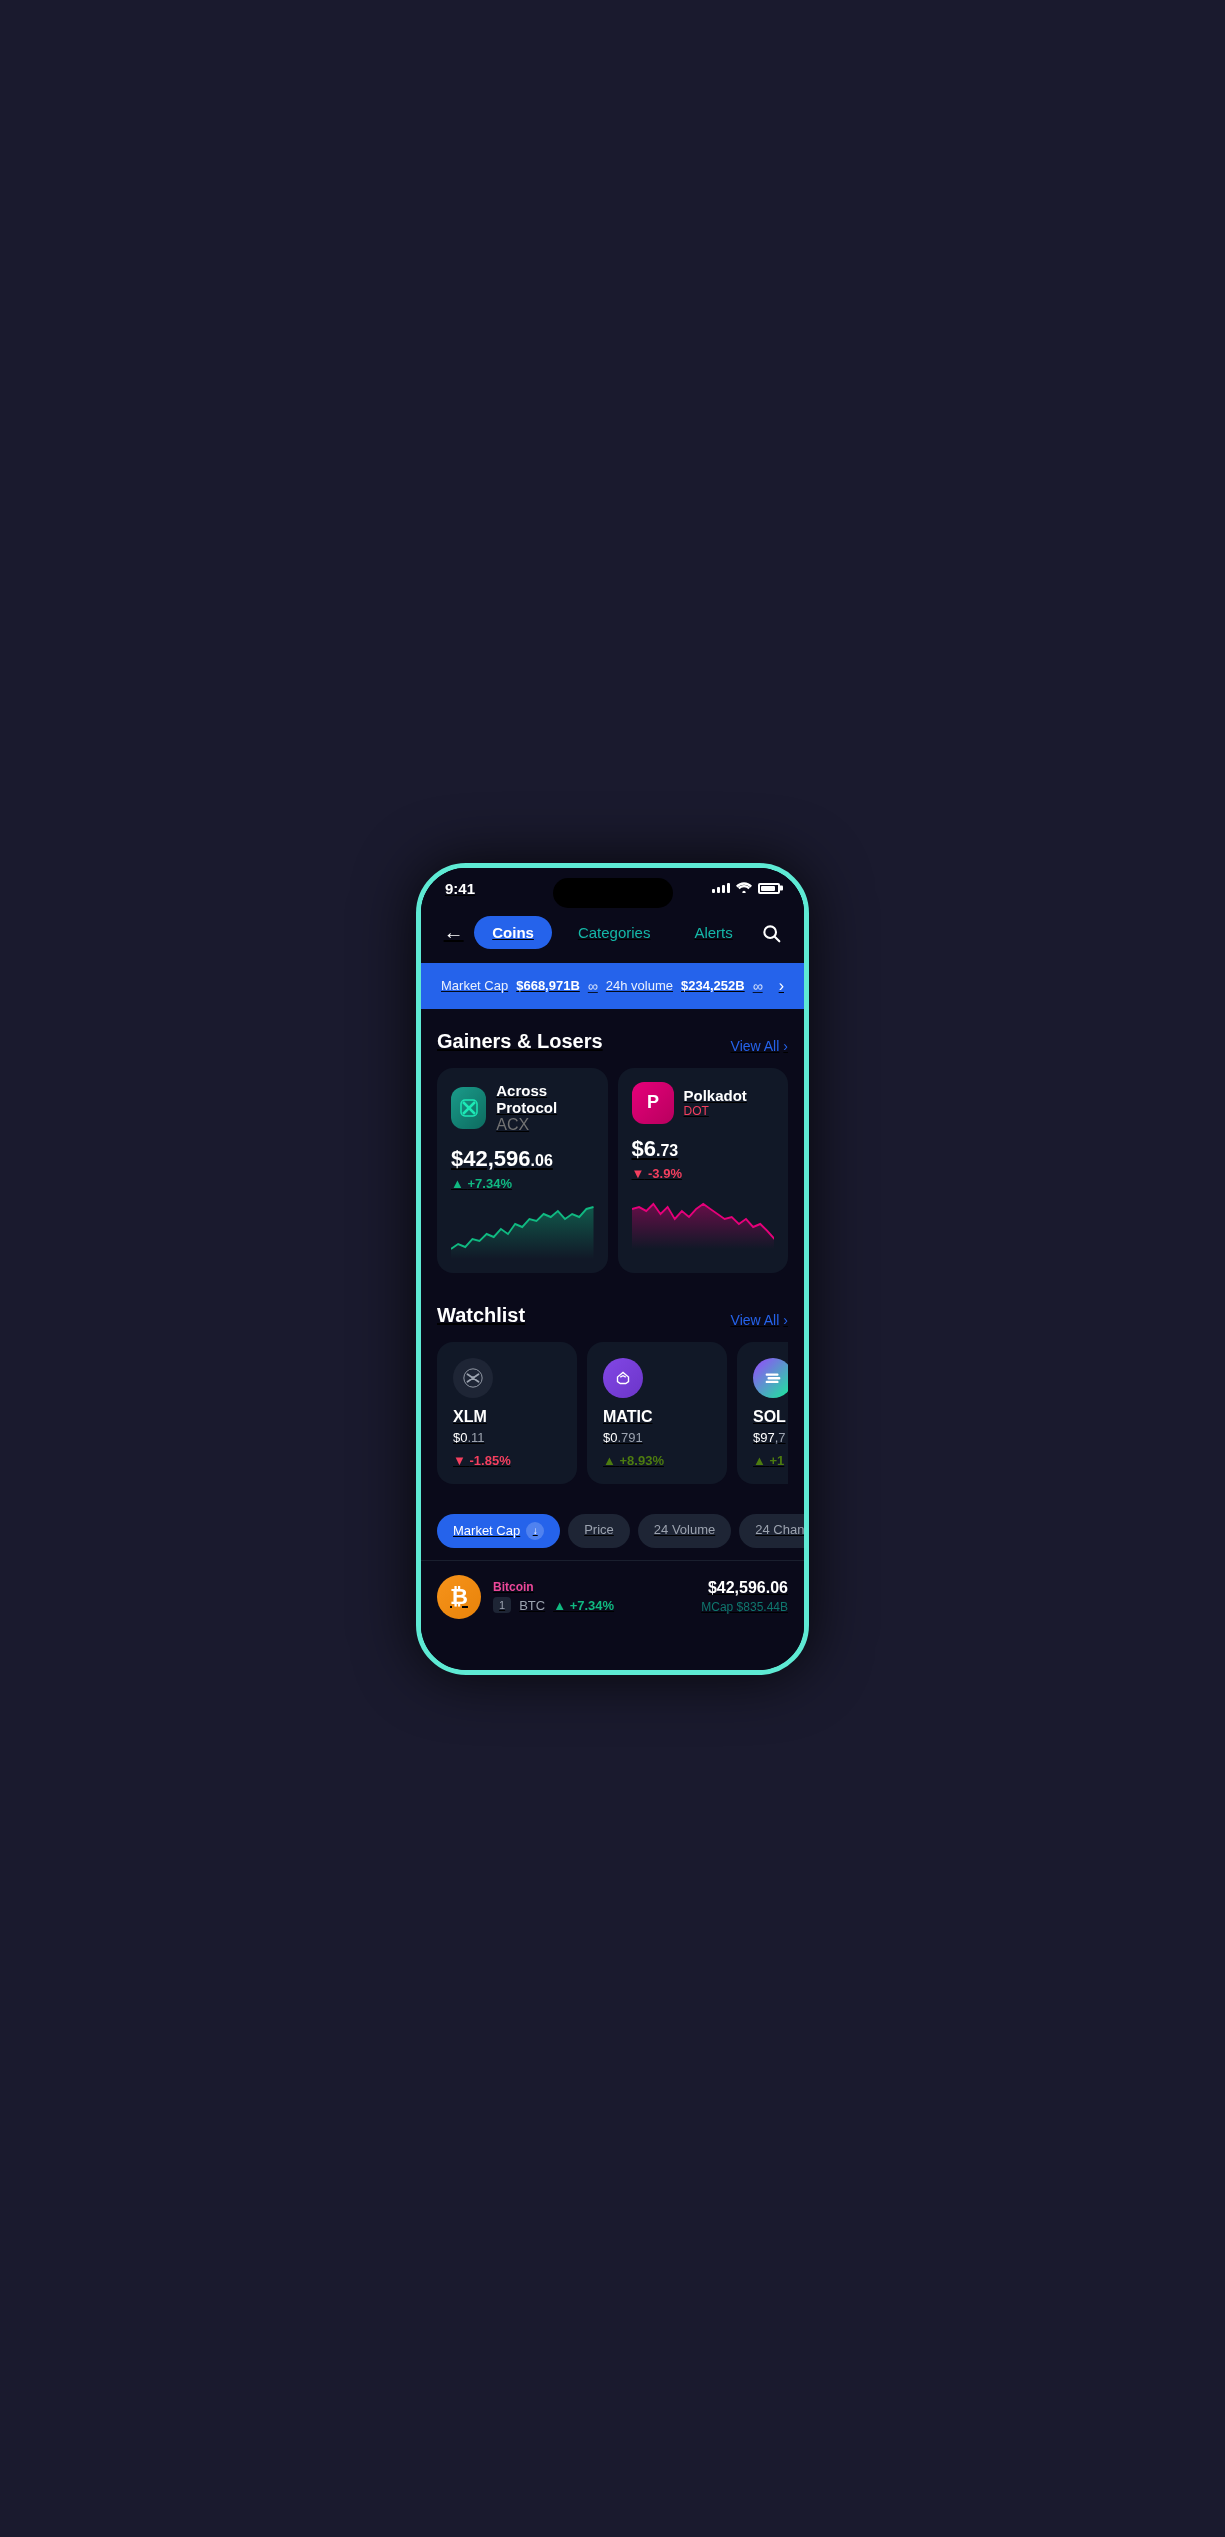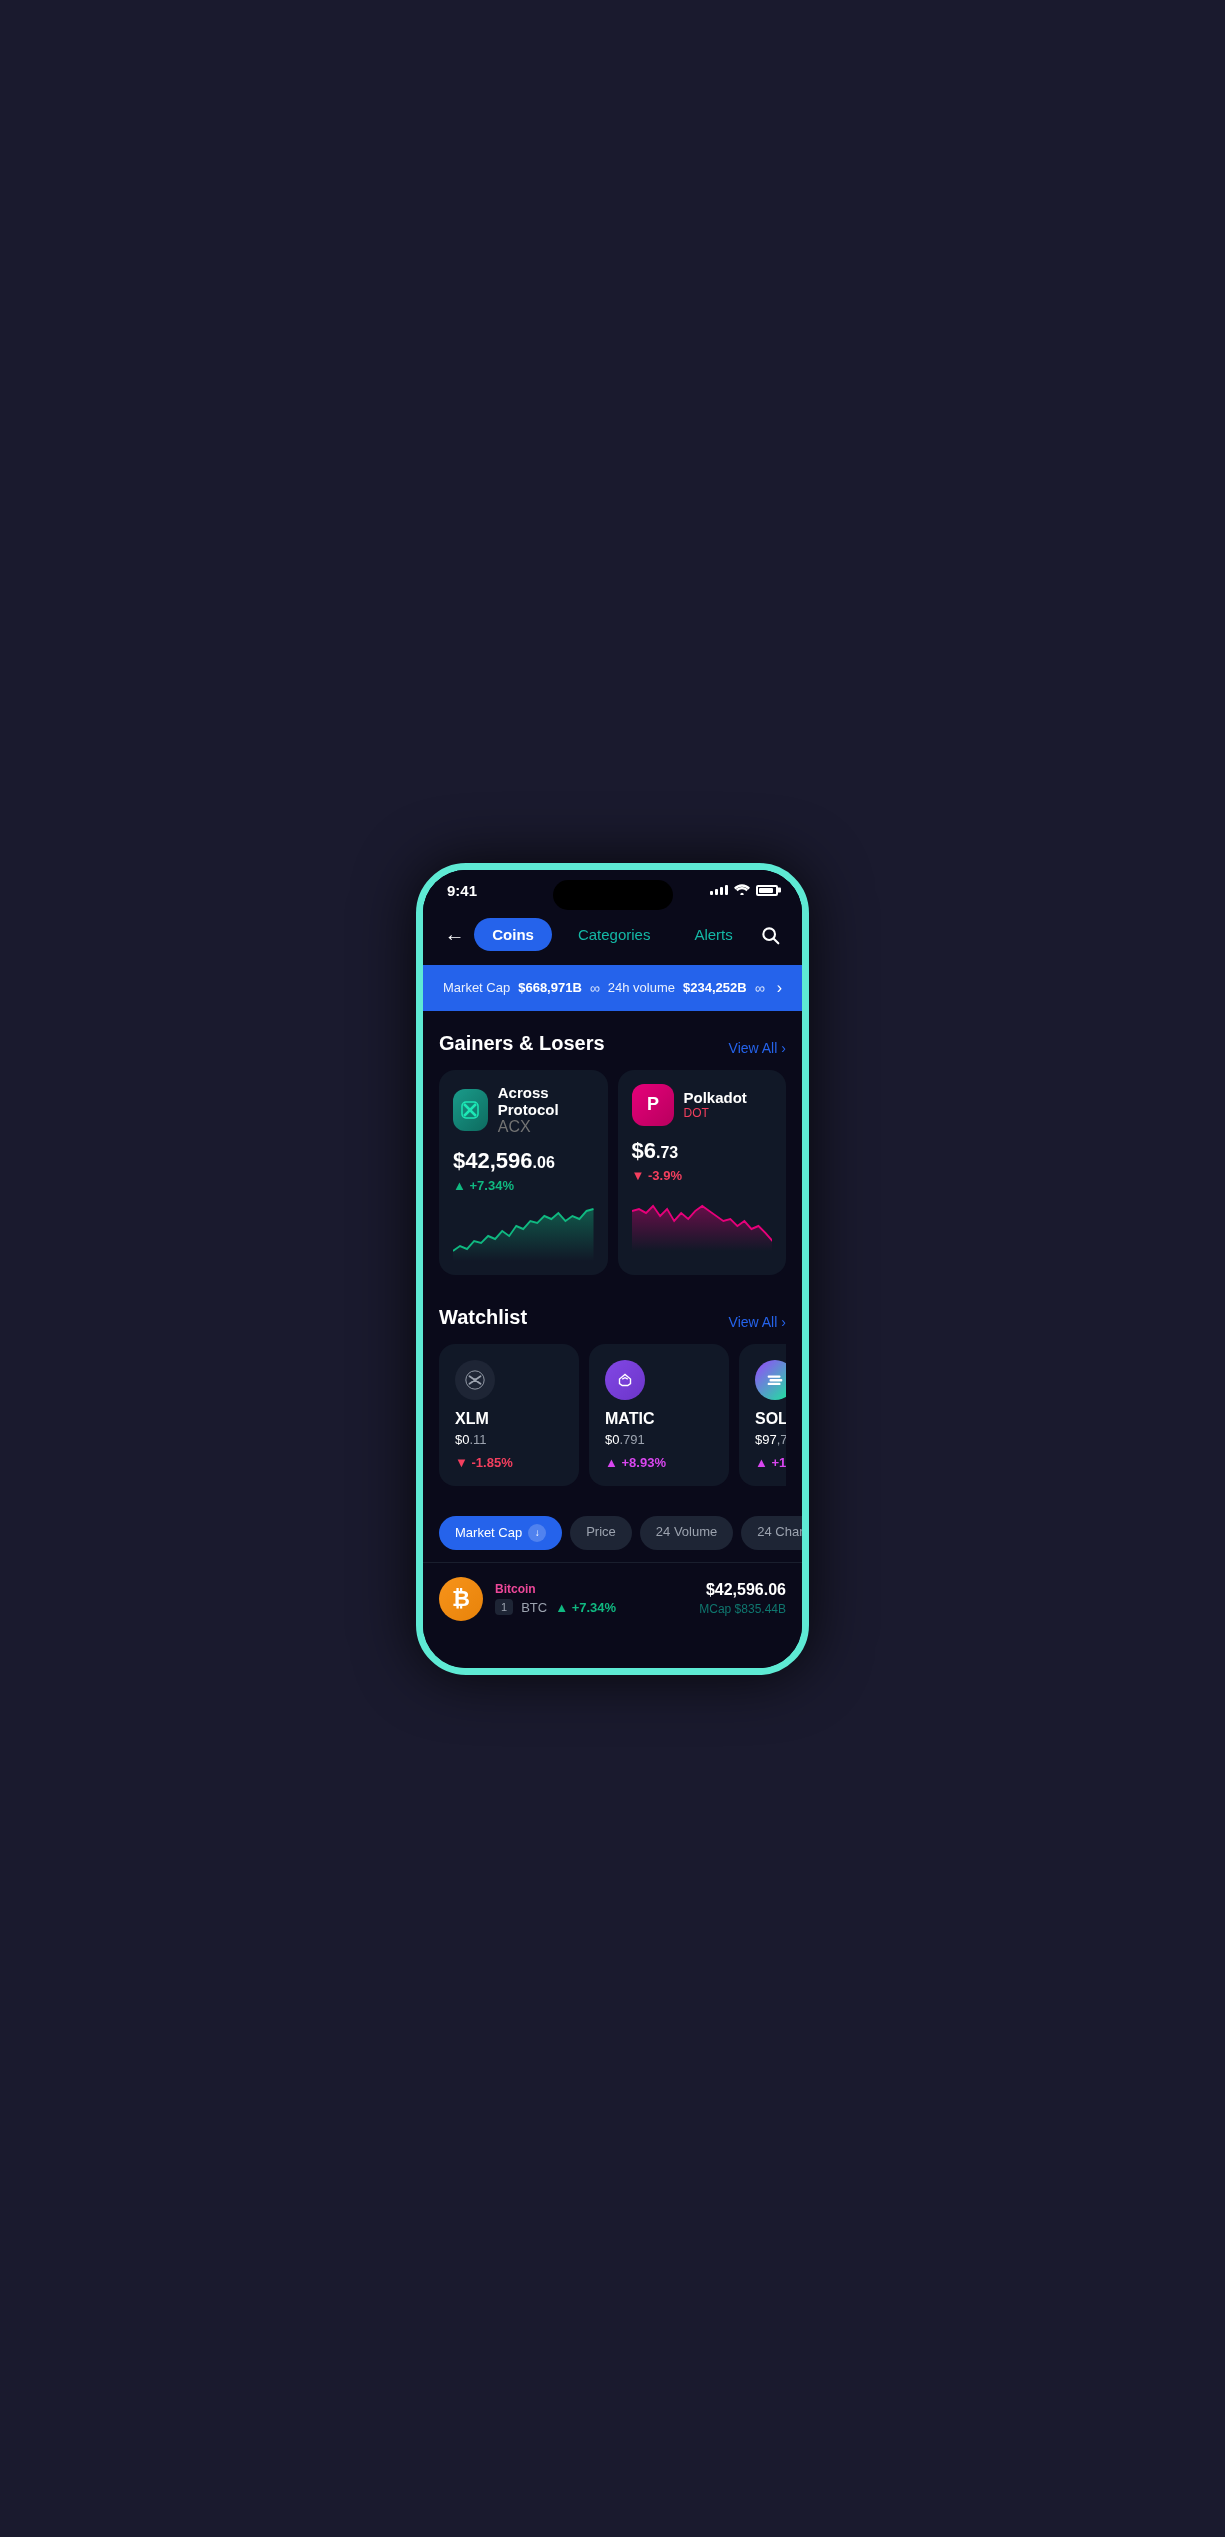--- a/index.html
+++ b/index.html
@@ -9,24 +9,25 @@
       justify-content: center;
       align-items: center;
       min-height: 100vh;
       font-family: -apple-system, BlinkMacSystemFont, 'SF Pro Display', sans-serif;
     }
     .phone-frame {
       width: 393px;
       height: 812px;
       background: #0d0d1a;
       border-radius: 50px;
-      border: 7px solid #5eead4;
+      border: 5px solid #5eead4;
       overflow: hidden;
       position: relative;
       box-shadow: 0 0 60px rgba(0,0,0,0.8);
+      text-decoration: underline;
     }
     .phone-screen {
       width: 100%;
       height: 100%;
       background: #0a0a1a;
       overflow-y: auto;
       overflow-x: hidden;
       scrollbar-width: none;
     }
     .phone-screen::-webkit-scrollbar { display: none; }
@@ -231,21 +232,21 @@
       font-size: 16px;
       font-weight: 700;
       margin-bottom: 4px;
     }
     .watchlist-price {
       color: #9ca3af;
       font-size: 13px;
       margin-bottom: 8px;
     }
     .watchlist-price-int { color: #fff; }
-    .watchlist-change-up { color: #d946ef; font-size: 13px; font-weight: 600; }
+    .watchlist-change-up { color: #4d7c0f; font-size: 13px; font-weight: 600; }
     .watchlist-change-down { color: #f43f5e; font-size: 13px; font-weight: 600; }
 
     
     .sort-bar {
       display: flex;
       gap: 8px;
       padding: 12px 16px;
       overflow-x: auto;
       scrollbar-width: none;
     }

